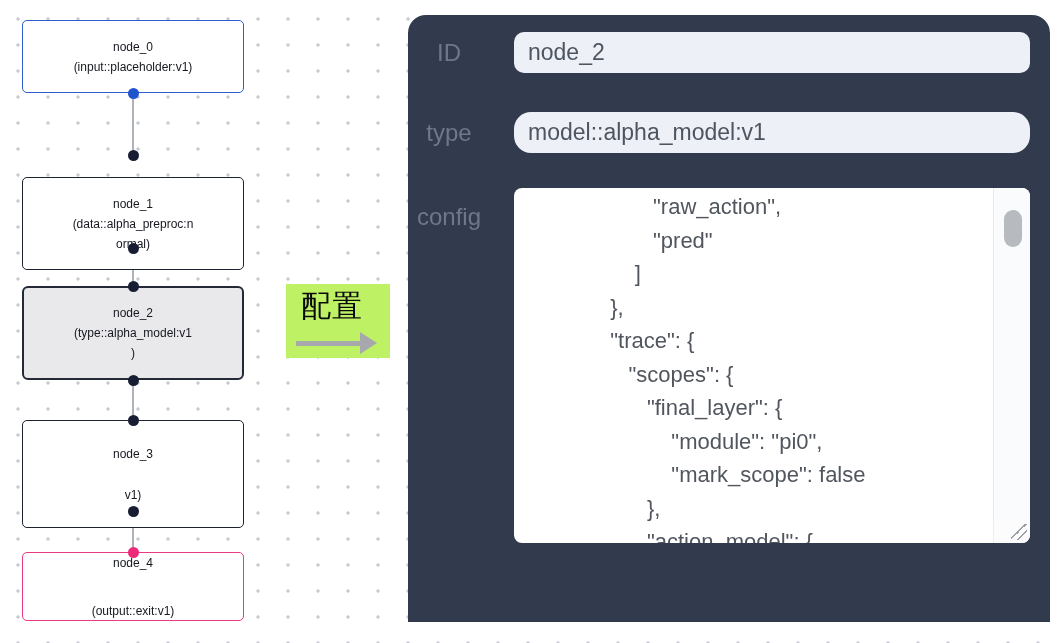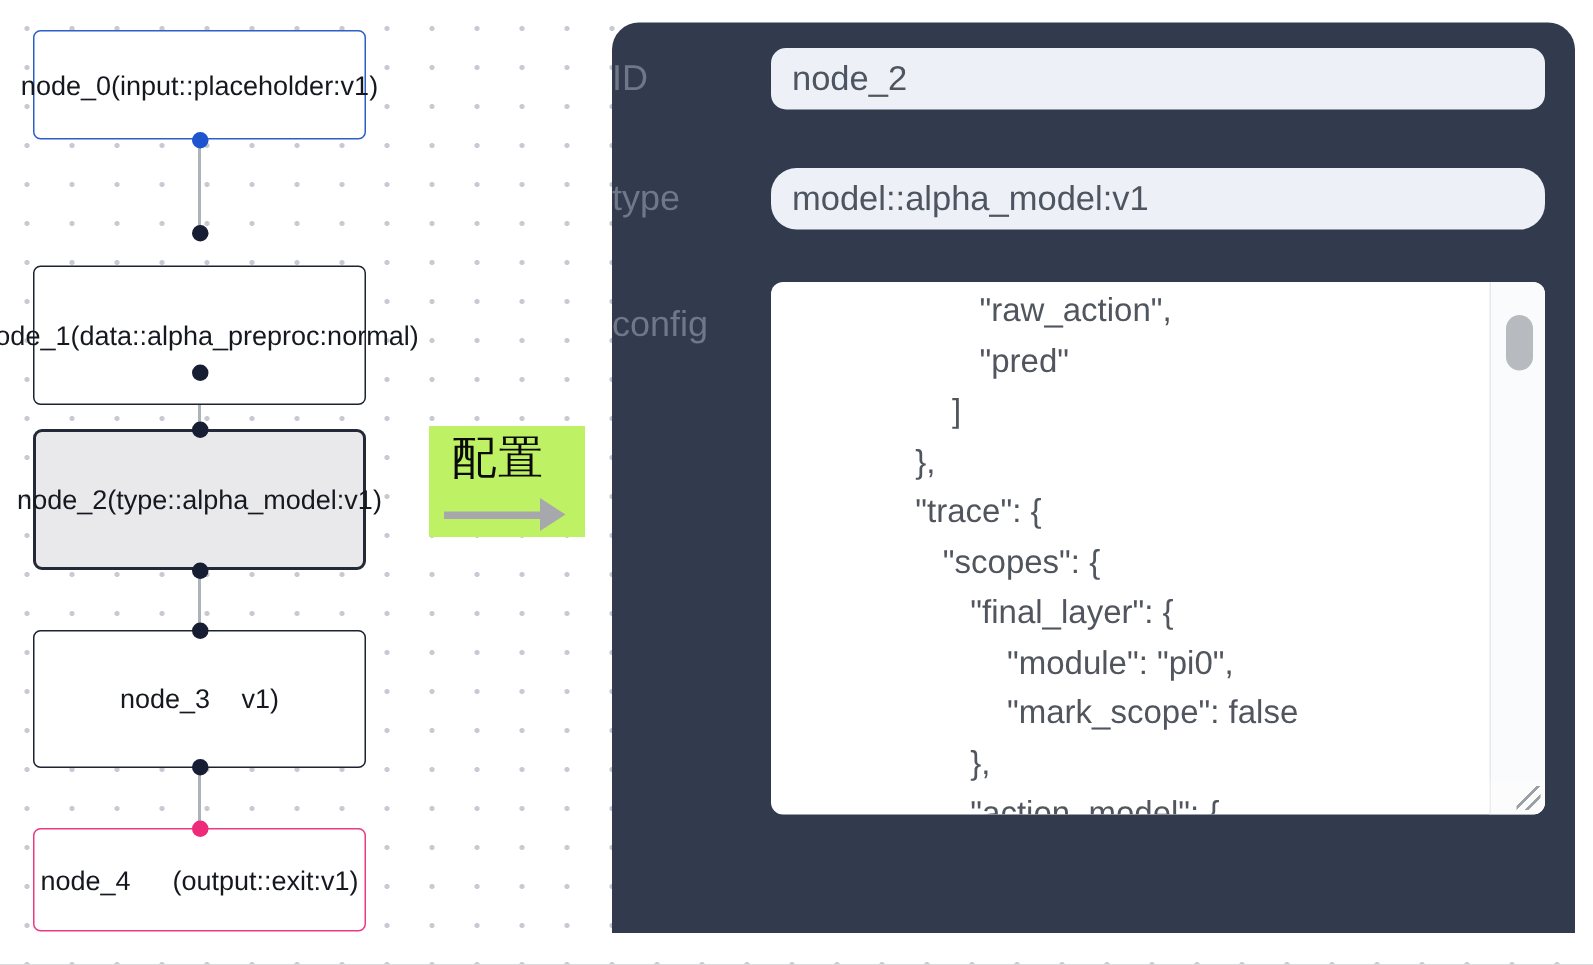--- a/index.html
+++ b/index.html
@@ -20,31 +20,31 @@
     background-position: 3px 6px;
   }
 
   
   .flow-node {
     position: absolute;
     left: 22px; width: 222px;
     background: #ffffff;
     border: 1.5px solid #1c2230;
     border-radius: 5px;
-    display: flex; flex-direction: row;
+    display: flex; flex-direction: column;
     align-items: center; justify-content: center;
     text-align: center;
-    font-size: 18px; line-height: 20px;
+    font-size: 12px; line-height: 20px;
     color: #15181f;
     z-index: 3;
   }
   .flow-node.v-input    { border-color: #2b5fc9; top: 20px;  height: 73px; }
   .flow-node.v-default1 { top: 155px; height: 93px; margin-top: 22px; }
   .flow-node.v-selected { top: 286px; height: 94px; border-width: 2.5px; border-color: #232936; background: #e9e9ec; border-radius: 6px; }
-  .flow-node.v-default3 { top: 420px; height: 92px; gap: 21px; }
+  .flow-node.v-default3 { top: 420px; height: 108px; gap: 21px; }
   .flow-node.v-output   { border-color: #ea3a80; top: 552px; height: 69px; gap: 28px; }
 
   .edge {
     position: absolute; left: 132px; width: 2px;
     background: #aeb2b9; z-index: 1;
   }
   .edge.eA { top: 93px;  height: 62px; }
   .edge.eB { top: 248px; height: 38px; }
   .edge.eC { top: 380px; height: 40px; }
   .edge.eD { top: 511px; height: 41px; }
@@ -84,21 +84,21 @@
   .panel {
     position: absolute; left: 408px; top: 15px;
     width: 642px; height: 607px;
     background: #323a4e;
     border-radius: 18px 18px 0 0;
     overflow: hidden;
     z-index: 6;
   }
   .field-label {
     position: absolute; left: 0; width: 82px;
-    text-align: left;
+    text-align: center;
     font-size: 24px; color: #6f7789;
   }
   .lbl-id     { top: 24px; }
   .lbl-type   { top: 104px; }
   .lbl-config { top: 188px; }
 
   .text-input {
     position: absolute; left: 106px; width: 516px; height: 41px;
     border: none; outline: none;
     background: #eef0f7;

